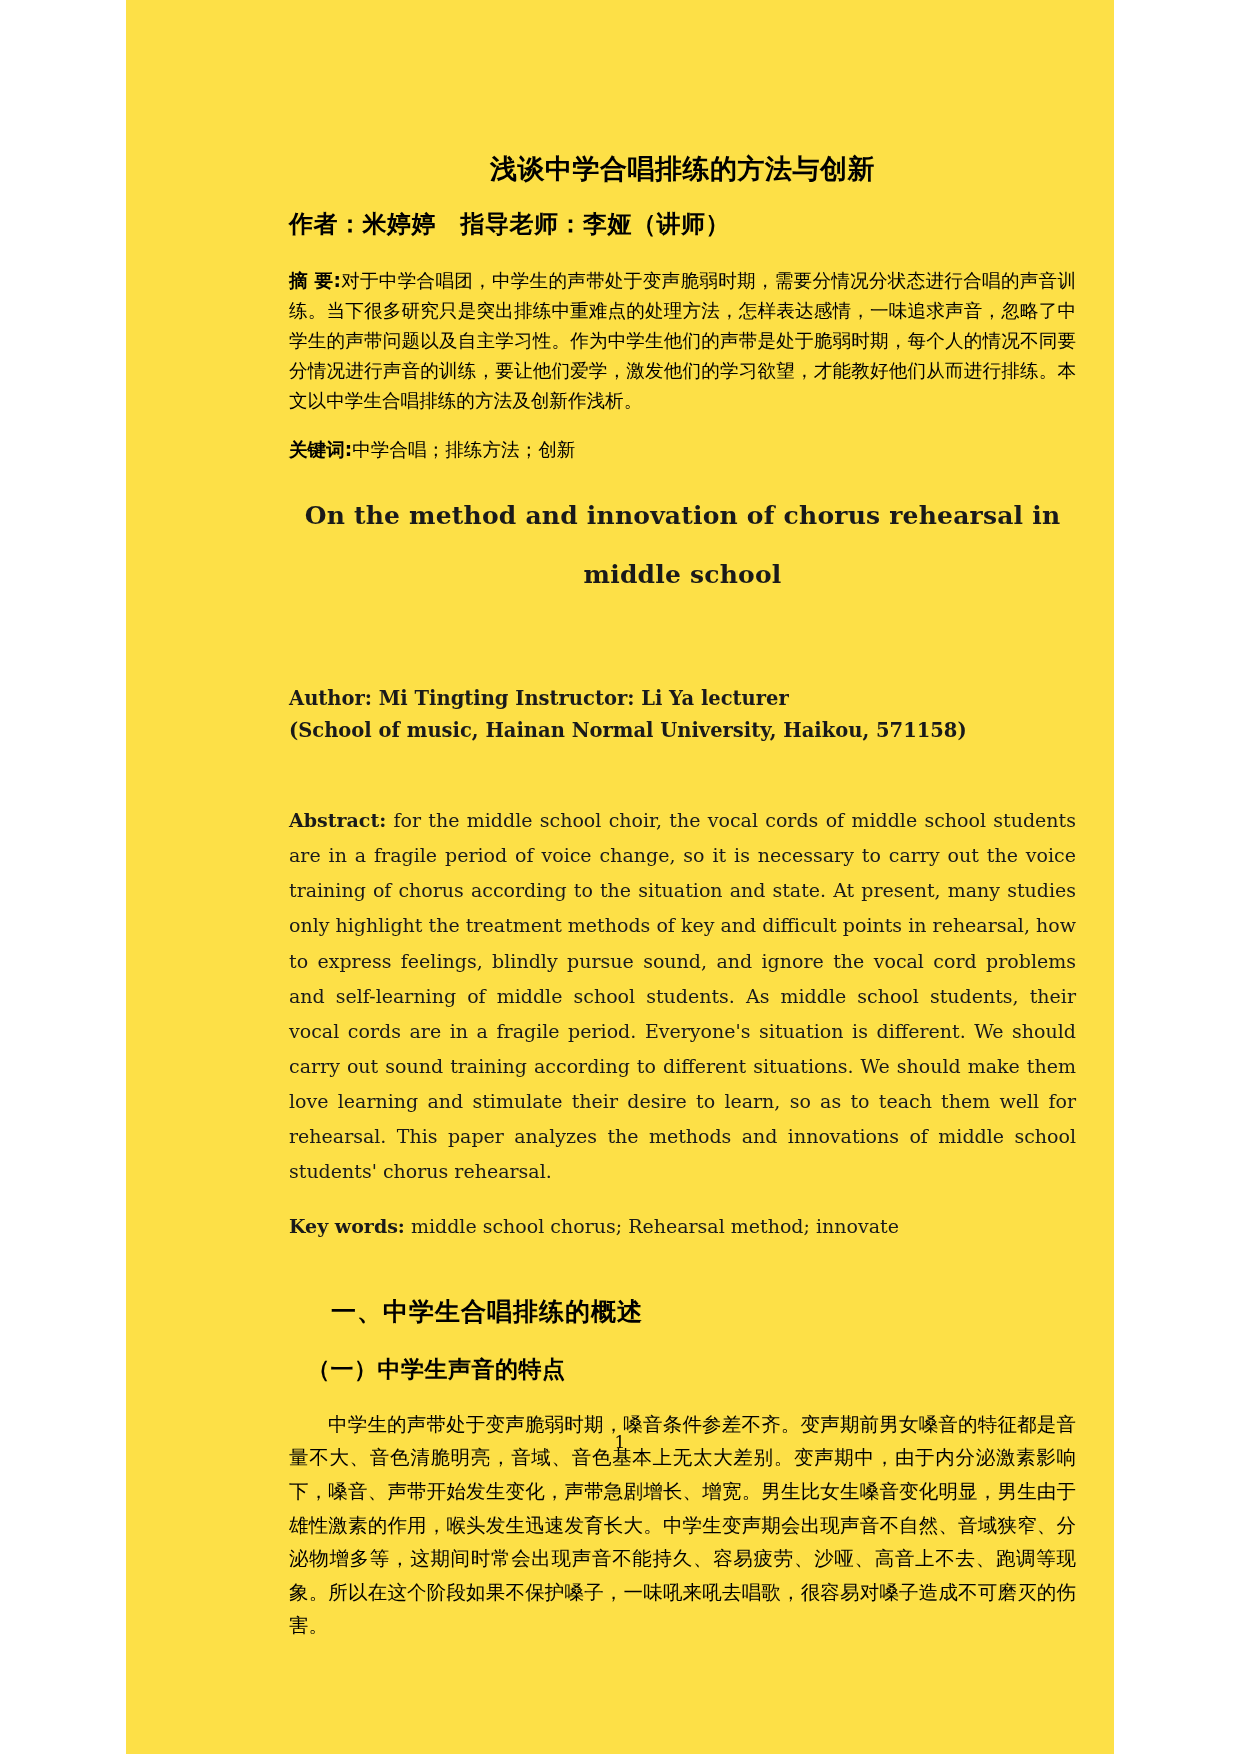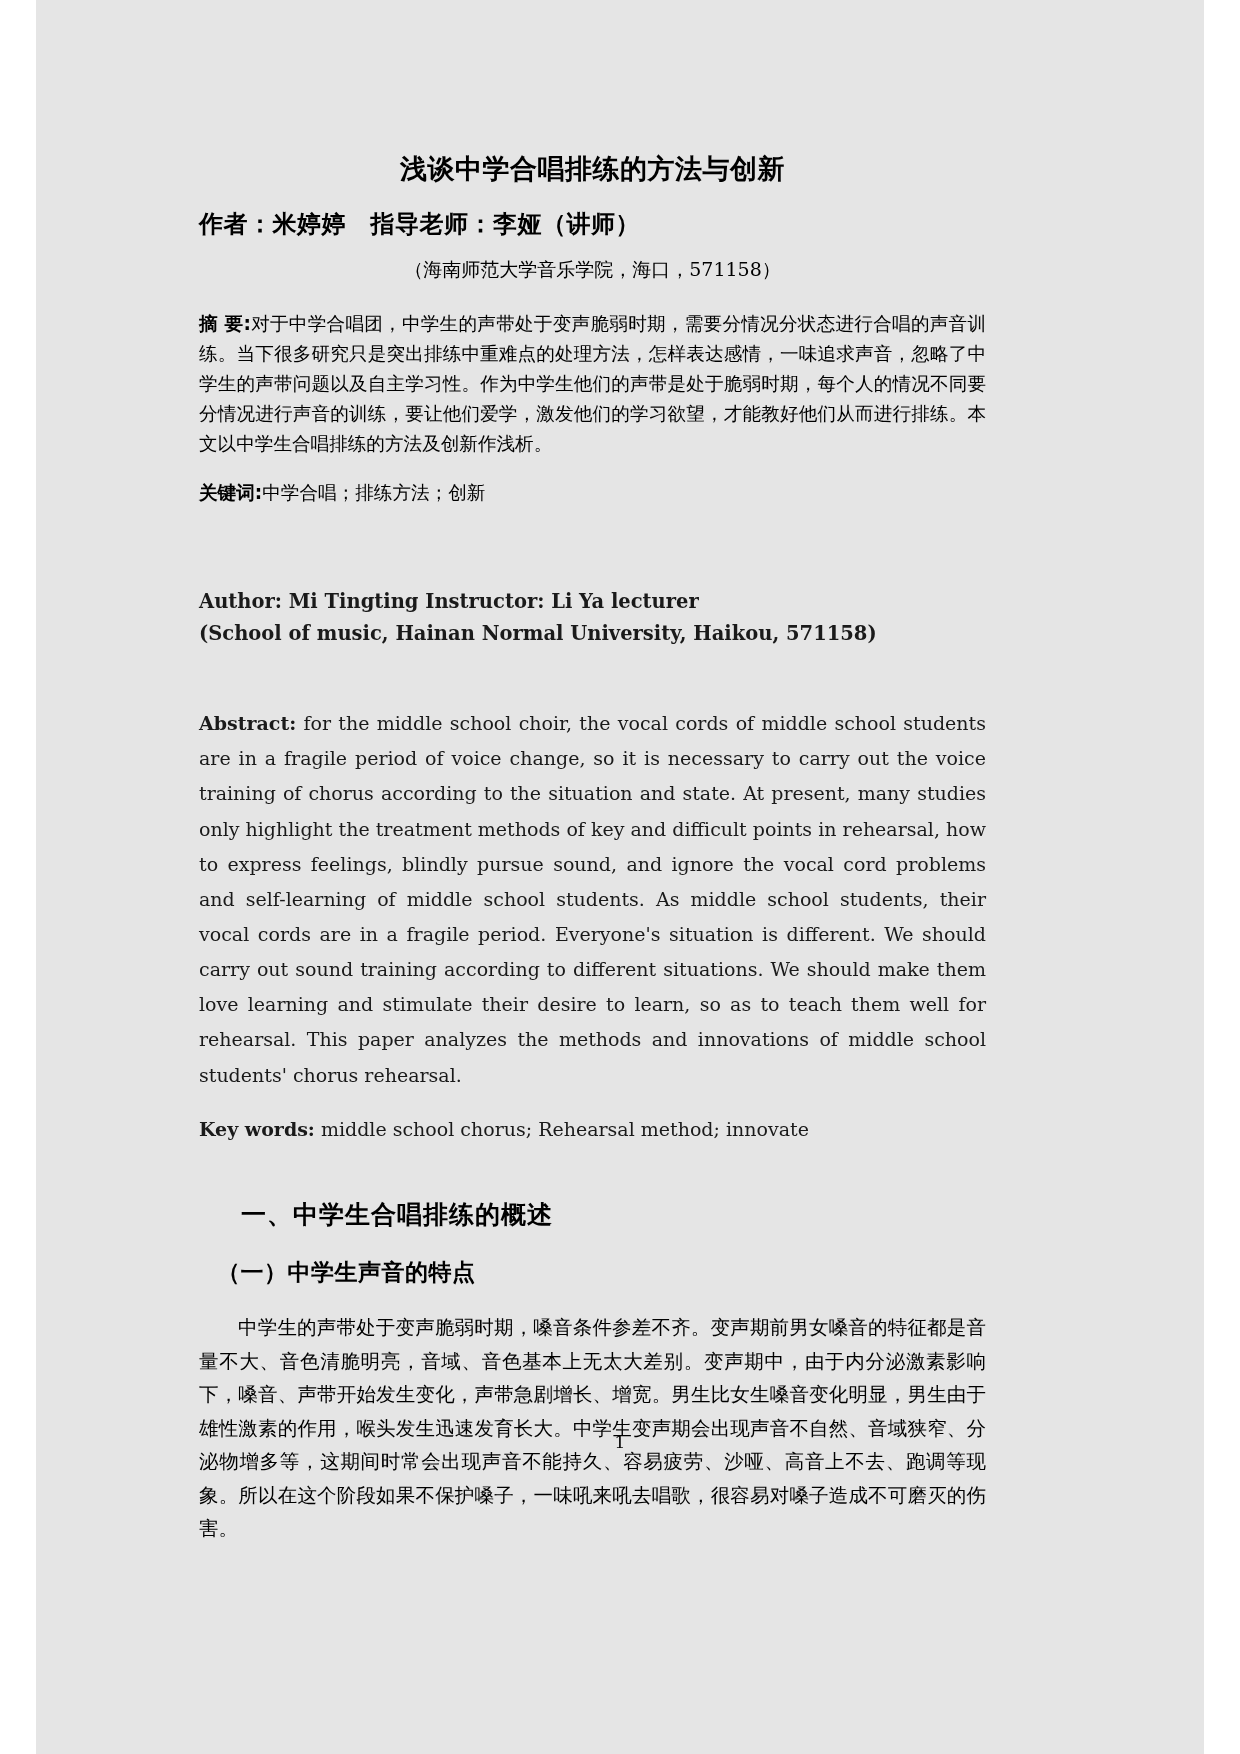--- a/index.html
+++ b/index.html
@@ -2,24 +2,24 @@
 <html><head>
 <meta charset="utf-8">
 <style>
   html, body {
     margin: 0;
     padding: 0;
     background: #ffffff;
   }
   .page {
     position: relative;
-    width: 1168px;
+    width: 988px;
     height: 1754px;
     margin: 0 auto;
-    background: #e5e5e5;
+    background: #fde047;
     box-sizing: border-box;
     padding: 0;
     overflow: hidden;
   }
   .content {
     position: absolute;
     left: 163px;
     top: 0;
     width: 787px;
   }
@@ -166,30 +166,30 @@
 </head>
 <body>
 
 <div class="page">
   <div class="content">
 
     <h1 class="cn-title">浅谈中学合唱排练的方法与创新</h1>
 
     <div class="cn-authors">作者：米婷婷　指导老师：李娅（讲师）</div>
 
-    <div class="cn-affil">（海南师范大学音乐学院，海口，571158）</div>
 
     <p class="cn-abstract">
       <span class="lbl-bold">摘 要:</span><span>对于中学合唱团，中学生的声带处于</span><span class="serif-run">变声脆弱时期</span><span>，需要分情况分状态进行合唱的声音训练。当下很多研究只是突出排练中重难点的处理方法，怎样表达感情，一味追求声音，忽略了中学生的</span><span class="serif-run">声带问题以及自主学习性</span><span>。作为中学生他们的声带是处于脆弱时期，每个人的情况不同要分情况进行声音的训练，要让他们爱学，激发他们的学习欲望，才能教好他们从而进行排练。本文以中学生合唱排练的方法及创新作浅析。</span>
     </p>
 
     <p class="cn-keywords">
       <span class="lbl-bold">关键词:</span><span class="kw-body">中学合唱；排练方法；创新</span>
     </p>
 
+    <h2 class="en-title">On the method and innovation of chorus rehearsal in middle school</h2>
 
     <div class="en-author-block">
       <div>Author: Mi Tingting Instructor: Li Ya lecturer</div>
       <div>(School of music, Hainan Normal University, Haikou, 571158)</div>
     </div>
 
     <p class="en-abstract">
       <span class="lbl-bold">Abstract:</span><span> for the middle school choir, the vocal cords of middle school students are in a fragile period of voice change, so it is necessary to carry out the voice training of chorus according to the situation and state. At present, many studies only highlight the treatment methods of key and difficult points in rehearsal, how to express feelings, blindly pursue sound, and ignore the vocal cord problems and self-learning of middle school students. As middle school students, their vocal cords are in a fragile period. Everyone's situation is different. We should carry out sound training according to different situations. We should make them love learning and stimulate their desire to learn, so as to teach them well for rehearsal. This paper analyzes the methods and innovations of middle school students' chorus rehearsal.</span>
     </p>
 

